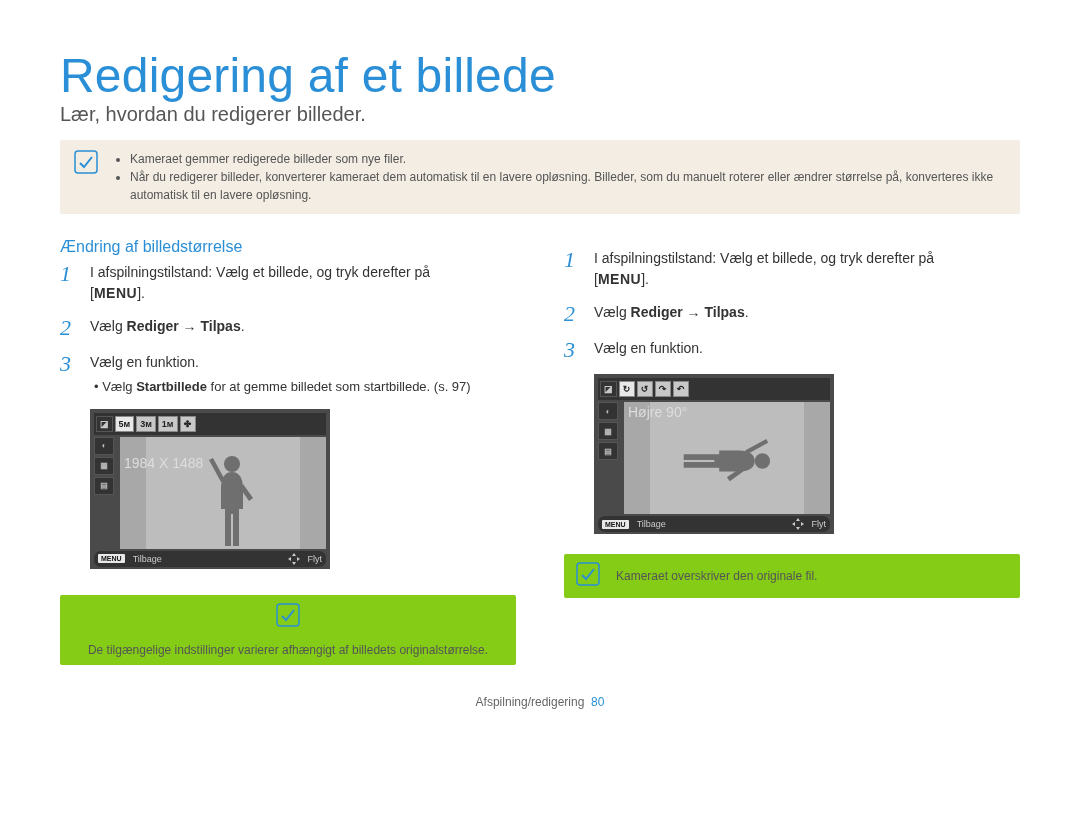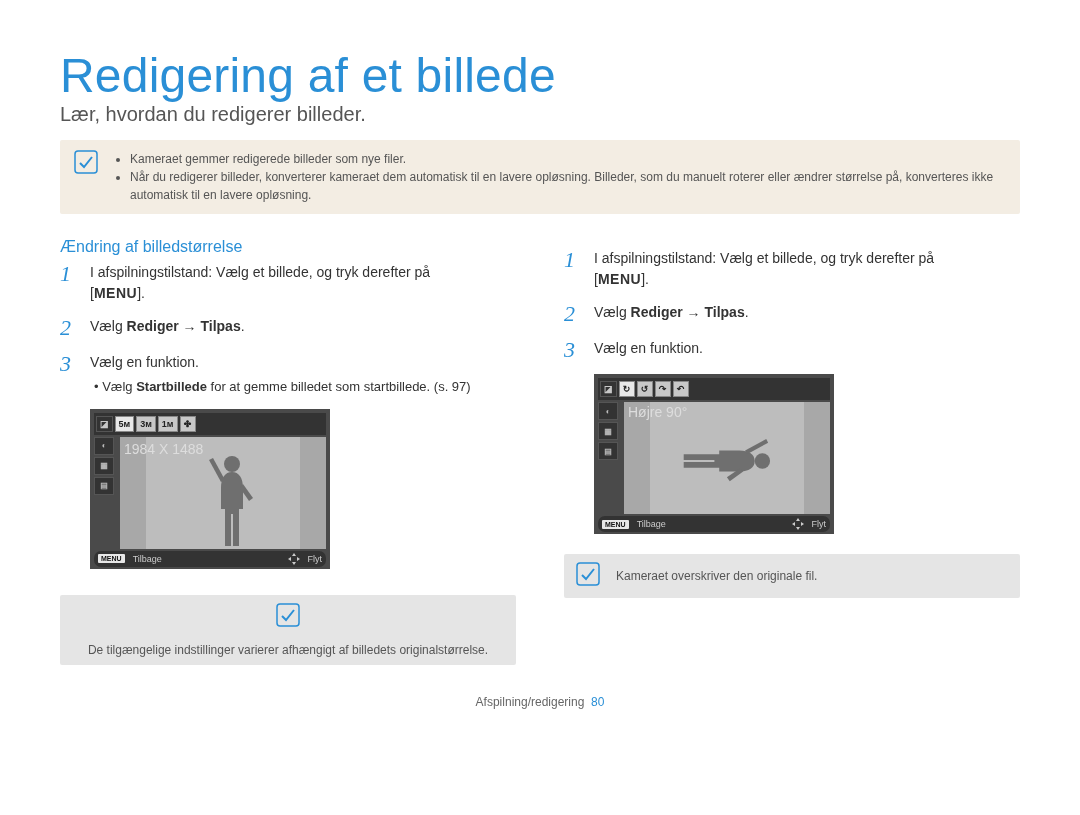--- a/index.html
+++ b/index.html
@@ -35,21 +35,21 @@
   .lcd-info { position:absolute; top:30px; left:30px; font-size:14px; color:#ddd; }
   .lcd-canvas { position:absolute; top:28px; left:30px; right:4px; bottom:20px; background:#bdbdbd; overflow:hidden;}
   .lcd-canvas .stripe { position:absolute; top:0; bottom:0; background:#a8a8a8; }
   .lcd-footer { position:absolute; left:4px; right:4px; bottom:2px; height:16px; background:#333; color:#ccc; font-size:9px; display:flex; align-items:center; padding:0 4px; gap:8px;border-radius:7px;}
   .lcd-footer .mbox { background:#e8e8e8; color:#111; font-size:7px; font-weight:600; padding:1px 3px; border-radius:1px;}
   .lcd-footer .spacer { flex:1; }
   .lcd-footer .dirpad { width:12px; height:12px; display:inline-flex; align-items:center; justify-content:center; }
   .silhouette { position:absolute; left:42%; bottom:0; width:50px; height:95px; }
   .silhouette svg { width:100%; height:100%; }
   .rot-subject { position:absolute; left:50%; top:52%; transform:translate(-50%,-50%) rotate(90deg); width:48px; height:90px;}
-  .small-note { background: #e5e5e5; border-radius: 2px; padding: 8px 12px; display:flex; gap:12px; align-items:center; margin-top:20px;}
+  .small-note { background: #84cc16; border-radius: 2px; padding: 8px 12px; display:flex; gap:12px; align-items:center; margin-top:20px;}
   .small-note .txt { font-size:12px; color:#555; }
   .footer { text-align:center; font-size:12px; color:#666; margin-top:30px;}
   .footer .pn { color:#2a8fd6; }
 </style>
 </head>
 <body>
 
 <div class="page">
   <div class="title">Redigering af et billede</div>
   <div class="intro">Lær, hvordan du redigerer billeder.</div>
@@ -107,21 +107,21 @@
           <div class="lcd-chip">✤</div>
         </div>
         <div class="lcd-leftbar">
           <div class="lcd-chip">◐</div>
           <div class="lcd-chip">▦</div>
           <div class="lcd-chip">▤</div>
         </div>
         <div class="lcd-canvas">
           <div class="stripe" style="left:0; width:26px;"></div>
           <div class="stripe" style="right:0; width:26px;"></div>
-          <div class="lcd-info" style="top:4px; left:4px;text-align:right;">1984 X 1488</div>
+          <div class="lcd-info" style="top:18px; left:4px;text-align:right;">1984 X 1488</div>
           <div class="silhouette">
             <svg viewBox="0 0 50 95">
                 <g fill="#6f6f6f">
                   <circle cx="25" cy="10" r="8"></circle>
                   <path d="M25 18 C18 18 14 24 14 34 L14 55 L18 55 L18 92 L24 92 L24 60 L26 60 L26 92 L32 92 L32 55 L36 55 L36 34 C36 24 32 18 25 18 Z"></path>
                   <path d="M14 28 L2 6 L6 4 L18 26 Z"></path>
                   <path d="M36 30 L46 44 L42 47 L33 34 Z"></path>
                 </g>
               </svg>
           </div>

